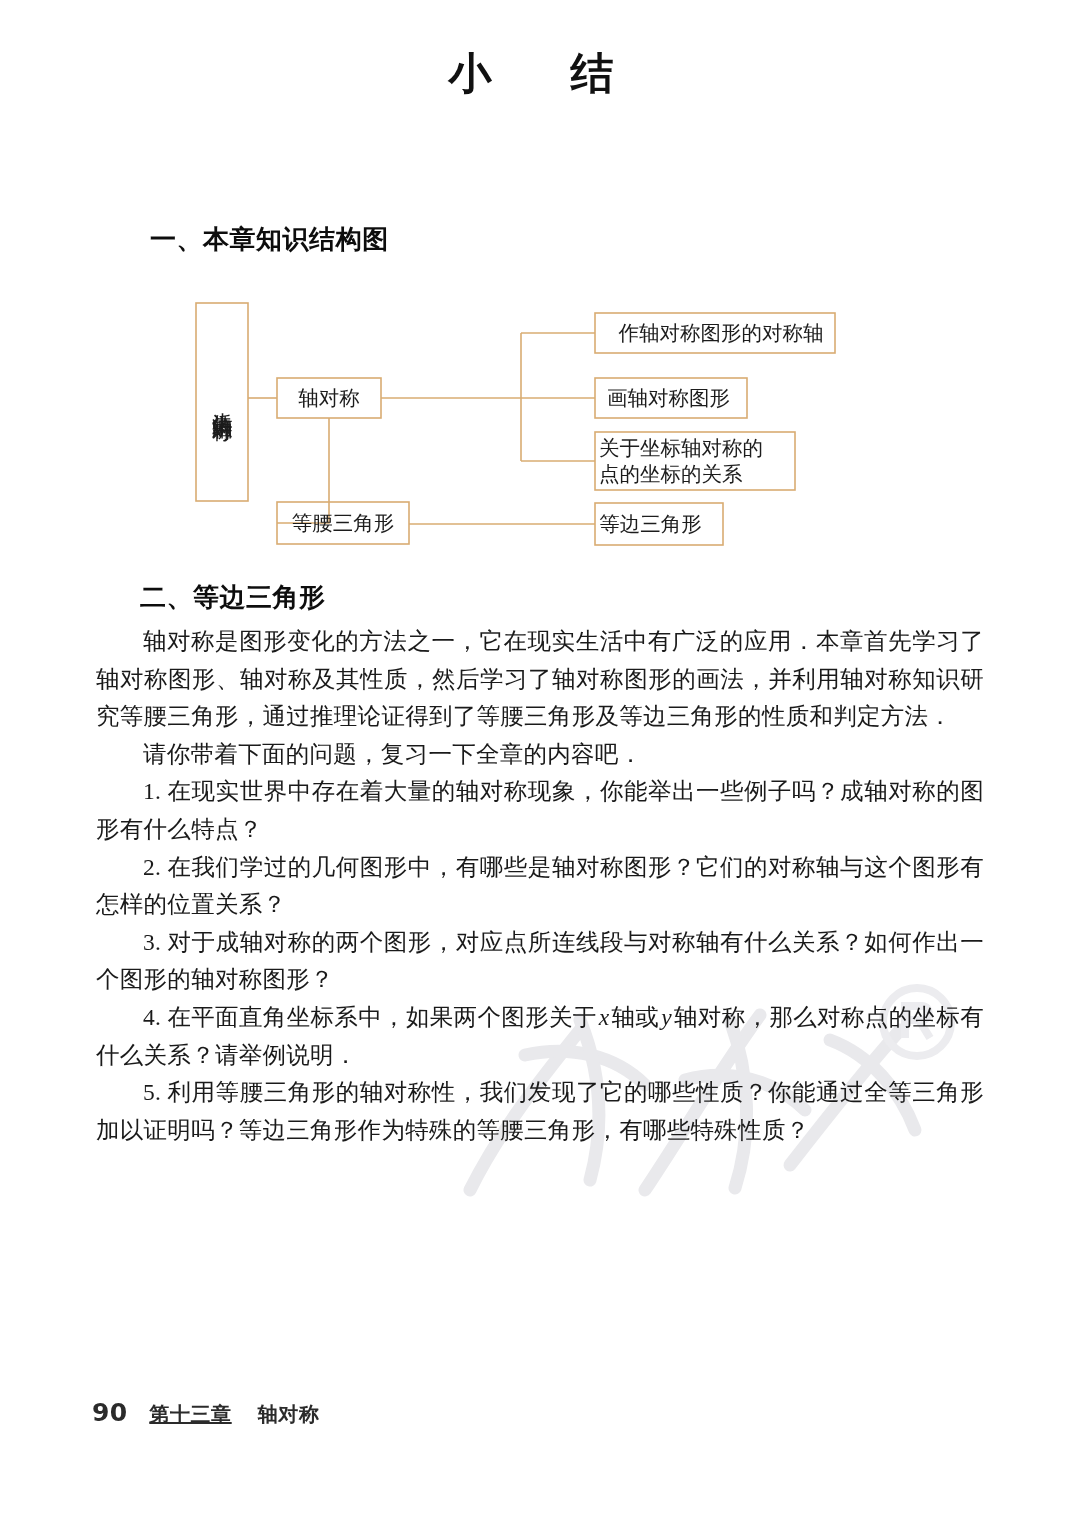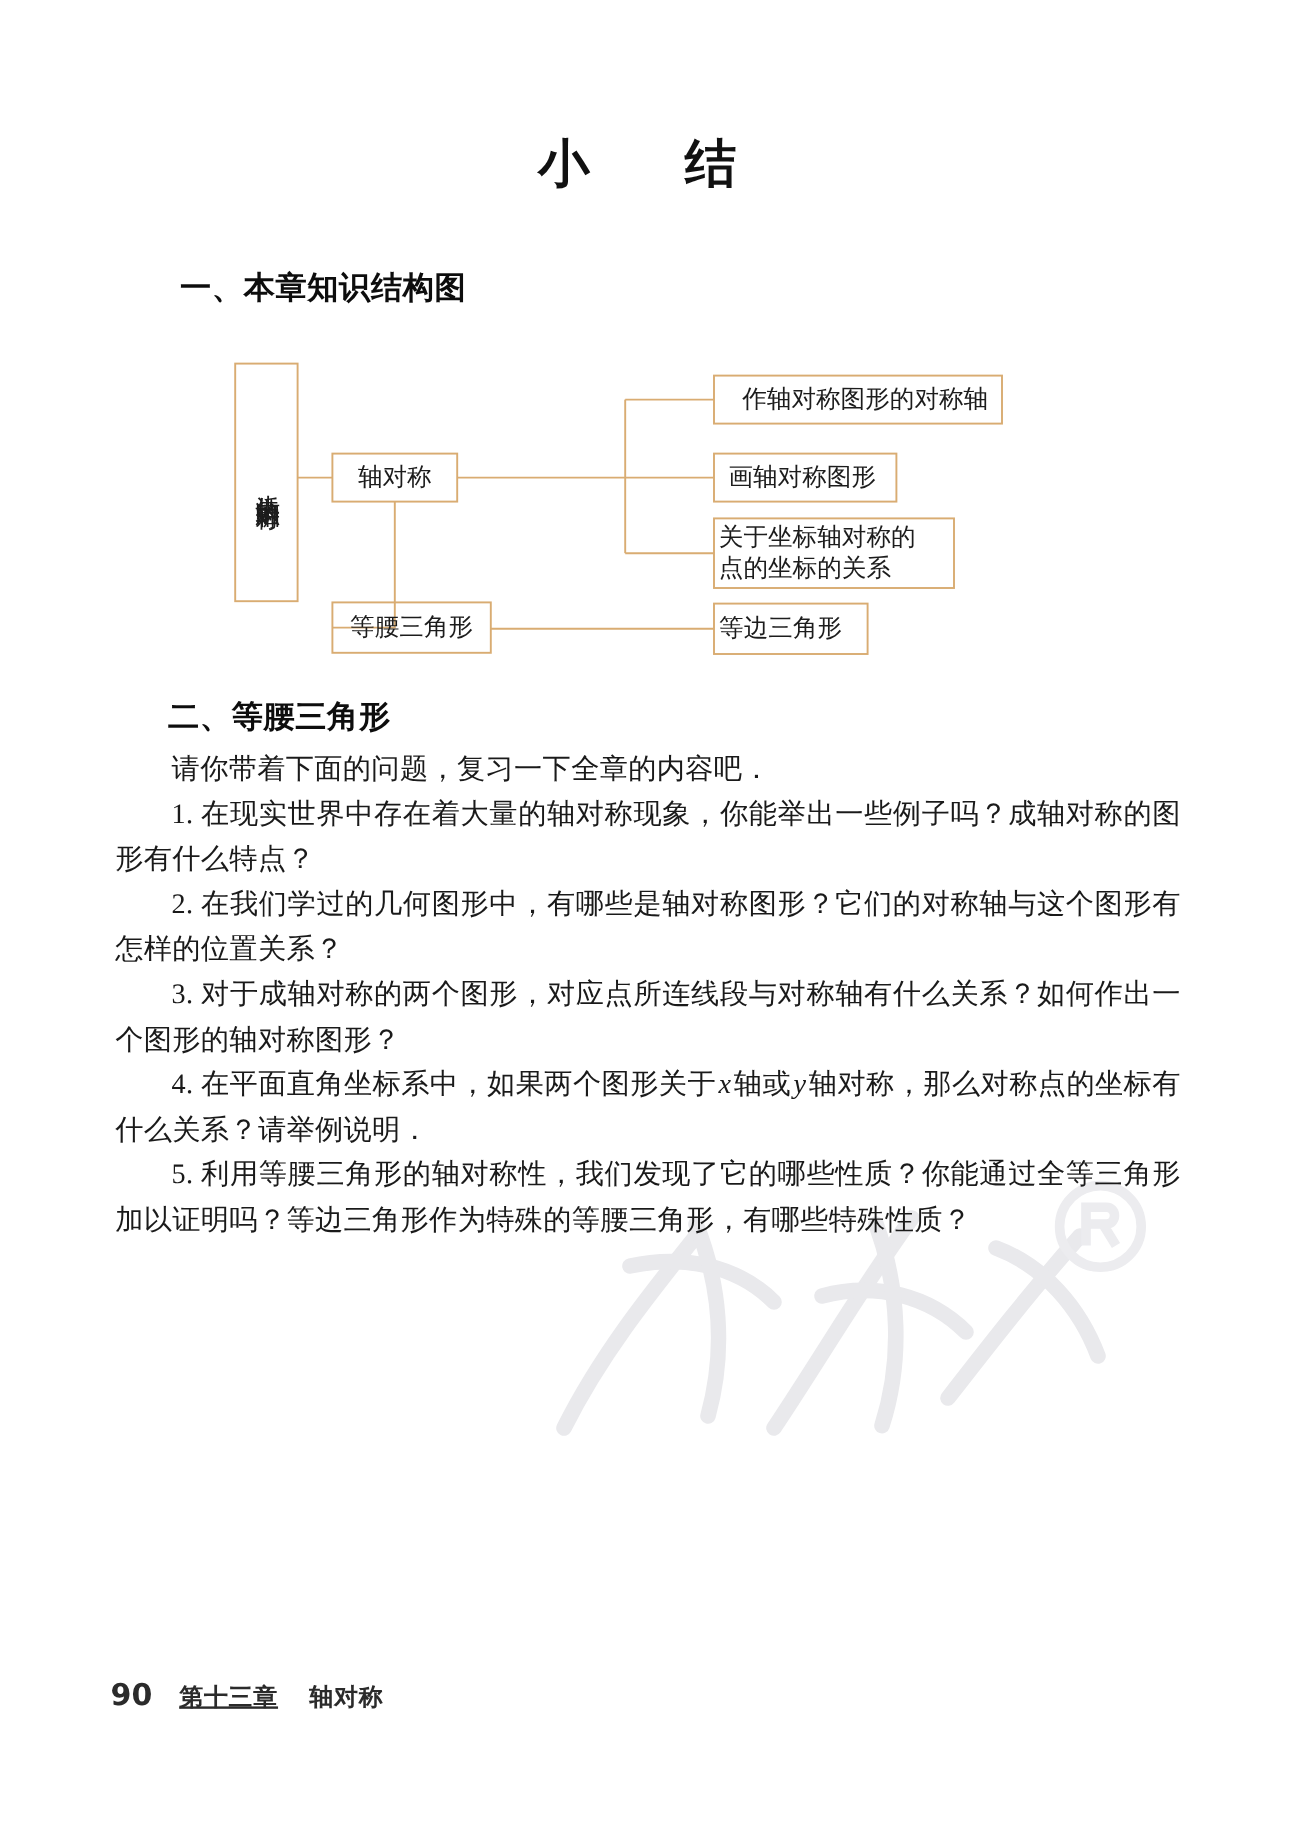--- a/index.html
+++ b/index.html
@@ -40,21 +40,21 @@
 
   
   .doc-title {
     text-align: center;
     font-family: "Liberation Serif", "DejaVu Serif", serif;
     font-size: 43px;
     font-weight: 700;
     letter-spacing: 0.42em;
     color: #111;
     margin: 0;
-    padding-top: 116px;
+    padding-top: 52px;
     line-height: 1.0;
   }
 
   
   .section-heading {
     font-family: "DejaVu Sans", "Liberation Sans", sans-serif;
     font-size: 26px;
     font-weight: 700;
     color: #0d0d0d;
     letter-spacing: 0.02em;
@@ -222,23 +222,24 @@
     <div class="dbox-text" style="left:445px; top:23px; width:240px; height:40px;padding-left:12px;">作轴对称图形的对称轴</div>
 
     <div class="dbox-text" style="left:445px; top:88px; width:140px; height:40px; justify-content:flex-start; padding-left:12px;">画轴对称图形</div>
 
     <div class="dbox-text" style="left:445px; top:142px; width:200px; height:58px; justify-content:flex-start; padding-left:4px; text-align:left;">关于坐标轴对称的
 点的坐标的关系</div>
 
     <div class="dbox-text" style="left:445px; top:213px; width:111px; height:42px;">等边三角形</div>
   </div>
 
-  <div class="section-heading" id="heading-2">二、等腰三角形</div>
+  <div class="section-heading" id="heading-2">二、等边三角形</div>
 
   <div class="body-block" style="top:623px;">
+    <p class="para">轴对称是图形变化的方法之一，它在现实生活中有广泛的应用．本章首先学习了轴对称图形、轴对称及其性质，然后学习了轴对称图形的画法，并利用轴对称知识研究等腰三角形，通过推理论证得到了等腰三角形及等边三角形的性质和判定方法．</p>
     <p class="para">请你带着下面的问题，复习一下全章的内容吧．</p>
     <p class="para">1. 在现实世界中存在着大量的轴对称现象，你能举出一些例子吗？成轴对称的图形有什么特点？</p>
     <p class="para">2. 在我们学过的几何图形中，有哪些是轴对称图形？它们的对称轴与这个图形有怎样的位置关系？</p>
     <p class="para">3. 对于成轴对称的两个图形，对应点所连线段与对称轴有什么关系？如何作出一个图形的轴对称图形？</p>
     <p class="para"><span>4. 在平面直角坐标系中，如果两个图形关于</span><span class="mathvar">x</span><span>轴或</span><span class="mathvar">y</span><span>轴对称，那么对称点的坐标有什么关系？请举例说明．</span></p>
     <p class="para">5. 利用等腰三角形的轴对称性，我们发现了它的哪些性质？你能通过全等三角形加以证明吗？等边三角形作为特殊的等腰三角形，有哪些特殊性质？</p>
   </div>
 
   <div id="footer">
     <span class="pagenum">90</span>

